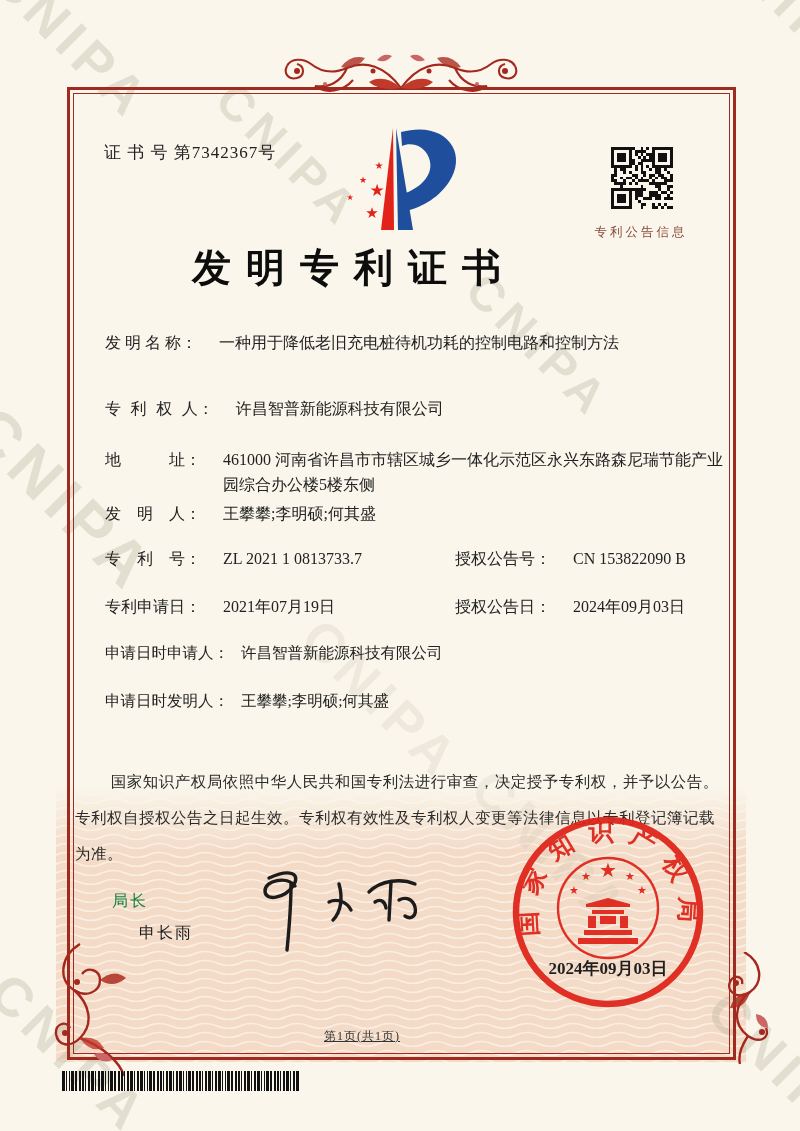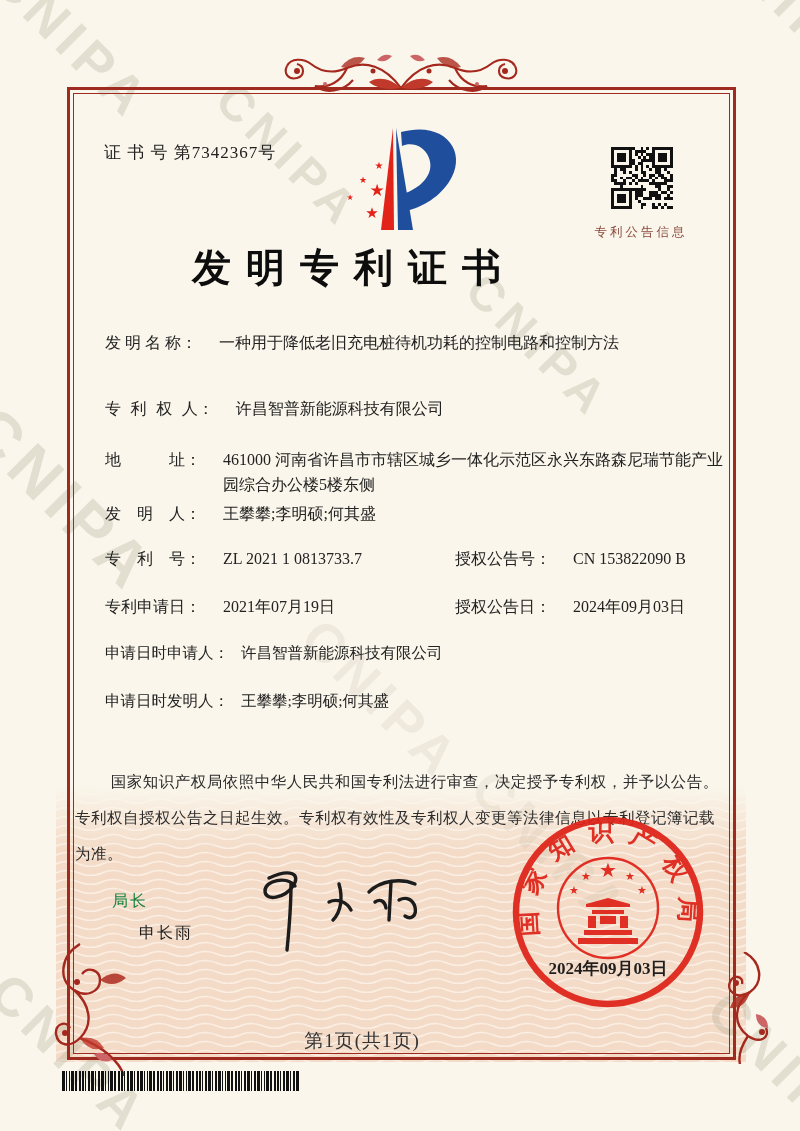--- a/index.html
+++ b/index.html
@@ -52,22 +52,22 @@
   #row-applicant-filing{top:641px;font-size:15.5px;}
   #row-inventors-filing{top:689px;font-size:15.5px;text-align:right;}
   #row-applicant-filing .val,#row-inventors-filing .val{margin-left:12px;}
   #legal{left:75px;top:764px;width:654px;font-size:15.5px;line-height:36px;
     color:#2b2b2b;letter-spacing:.5px;}
   #legal .l1{text-indent:2.3em;}
   #sig-title{left:112px;top:891px;font-size:16px;letter-spacing:2px;color:#15803d;}
   #sig-name{left:112px;top:923px;font-size:16px;letter-spacing:2px;color:#1b1b1b;margin-left:27px;}
   #signature{left:235px;top:858px;}
   #seal{left:506px;top:810px;}
-  #footer{left:0;top:1028px;width:724px;text-align:center;font-size:19px;
-    letter-spacing:1px;color:#333;}
+  #footer{left:0;top:1028px;width:724px;text-align:center;font-size:12px;
+    letter-spacing:1px;color:#333;text-decoration:underline;}
   #barcode{left:62px;top:1071px;}
   svg text.star{font-family:"DejaVu Sans",sans-serif;}
 </style>
 </head>
 <body>
 
 <div class="wm" style="left:-28px;top:8px;">CNIPA</div>
 <div class="wm" style="left:690px;top:-30px;">CNIPA</div>
 <div class="wm" style="left:198px;top:128px;font-size:48px;">CNIPA</div>
 <div class="wm" style="left:448px;top:318px;font-size:48px;">CNIPA</div>

